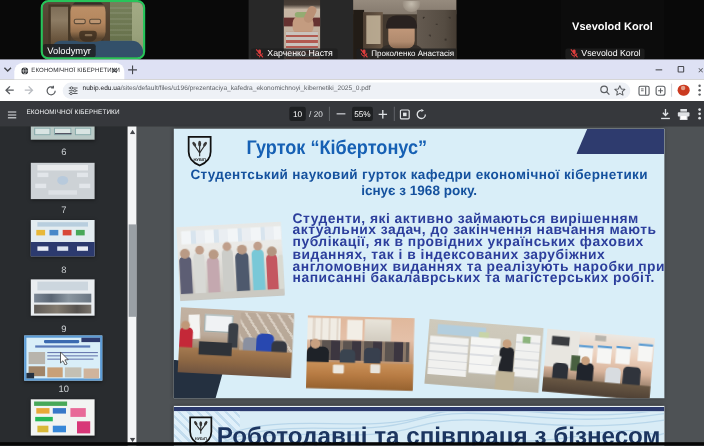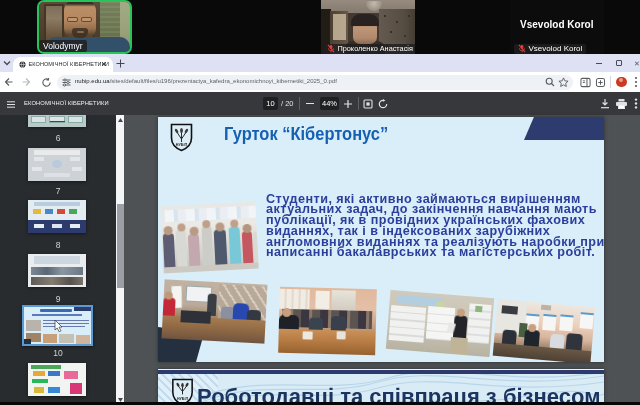--- a/index.html
+++ b/index.html
@@ -49,20 +49,35 @@
   <div class="abs" style="left:26px;top:-2px;width:32px;height:39px;background:linear-gradient(180deg,#3c362e 0%,#352d26 12%,#bb8f66 20%,#b4865e 56%,#96714e 76%,#5a452f 92%);border-radius:12px 12px 9px 9px"></div>
   <div class="abs" style="left:29px;top:16px;width:11px;height:4.5px;border:1px solid rgba(70,58,44,.8);border-radius:2px;background:rgba(225,220,205,.18)"></div>
   <div class="abs" style="left:43px;top:16px;width:11px;height:4.5px;border:1px solid rgba(70,58,44,.8);border-radius:2px;background:rgba(225,220,205,.18)"></div>
   <div class="abs" style="left:34px;top:27px;width:16px;height:10px;background:rgba(62,47,32,.85);border-radius:3px 3px 6px 6px"></div>
   <div class="abs" style="left:39px;top:30px;width:7px;height:2px;background:#9a8264;border-radius:2px;opacity:.7"></div>
  </div>
   <div class="vlabel" style="left:0px;bottom:0;font-size:8.5px;height:12px;line-height:12px">Volodymyr</div>
 </div>
 
 
+<div class="tile" style="left:226px;width:94.5px;background:#282828">
+      <div class="blurw">
+  <div class="abs" style="left:32px;top:0;width:33px;height:54px;background:linear-gradient(180deg,#433a33 0%,#4a4038 8%,#c7b6a4 16%,#c4b2a0 45%,#b8a695 100%)"></div>
+  <div class="abs" style="left:32px;top:16px;width:33px;height:8px;background:#663230"></div>
+  <div class="abs" style="left:40px;top:14px;width:19px;height:16px;background:#c49c80;border-radius:7px 7px 5px 5px"></div>
+  <div class="abs" style="left:42px;top:11px;width:15px;height:5px;background:#93ac72;border-radius:4px"></div>
+  <div class="abs" style="left:52px;top:5px;width:8px;height:16px;background:#ba9176;border-radius:4px;transform:rotate(26deg)"></div>
+  <div class="abs" style="left:34px;top:29px;width:29px;height:25px;background:repeating-linear-gradient(180deg,#c9c3bd 0,#c9c3bd 2.5px,#b25a50 2.5px,#b25a50 5px)"></div>
+  </div>
+      <div class="vlabel" style="left:2px;bottom:0"><svg class="mic" viewBox="0 0 10 11">
+          <rect x="3.4" y="1" width="3.2" height="5.2" rx="1.6" fill="#e03e3e"></rect>
+          <path d="M1.8 5.2a3.2 3.2 0 0 0 6.4 0M5 8.4v1.8" stroke="#e03e3e" stroke-width="1" fill="none"></path>
+          <line x1="1.2" y1="1" x2="8.8" y2="10" stroke="#e03e3e" stroke-width="1.3"></line>
+        </svg>Харченко Настя</div>
+</div>
 
 <div class="tile" style="left:320.5px;width:94.5px;background:#43392f">
       <div class="blurw">
   <div class="abs" style="left:0;top:0;width:94.5px;height:13px;background:linear-gradient(180deg,#968b7e 0%,#857a6e 100%)"></div>
   <div class="abs" style="left:45px;top:1px;width:16px;height:10px;background:radial-gradient(ellipse at 50% 25%,#c4bcae 0%,#968b7e 75%);border-radius:0 0 8px 8px"></div>
   <div class="abs" style="left:0;top:9px;width:10px;height:45px;background:#221c16"></div>
   <div class="abs" style="left:9px;top:11px;width:18px;height:43px;background:linear-gradient(90deg,#4c3e32 0%,#6a5846 100%)"></div>
   <div class="abs" style="left:12px;top:14px;width:13px;height:26px;background:#c5b69c;opacity:.85"></div>
   <div class="abs" style="left:58px;top:9px;width:36.5px;height:45px;background:linear-gradient(90deg,#645a50 0%,#554c42 70%,#453c33 100%)"></div>
   <div class="abs" style="left:58px;top:9px;width:36.5px;height:45px;background:radial-gradient(circle 1.5px at 6px 7px,#38312a 60%,transparent 61%),radial-gradient(circle 1.5px at 18px 13px,#38312a 60%,transparent 61%),radial-gradient(circle 1.5px at 30px 7px,#38312a 60%,transparent 61%),radial-gradient(circle 1.5px at 12px 23px,#38312a 60%,transparent 61%),radial-gradient(circle 1.5px at 26px 27px,#38312a 60%,transparent 61%),radial-gradient(circle 1.5px at 8px 37px,#38312a 60%,transparent 61%),radial-gradient(circle 1.5px at 22px 40px,#38312a 60%,transparent 61%)"></div>
@@ -154,21 +169,21 @@
 </div>
 <div id="toolbar">
   <svg class="abs" style="left:7px;top:8.5px" width="8" height="7" viewBox="0 0 8 7">
       <path d="M0 .8h8M0 3.5h8M0 6.2h8" stroke="#dfe2e5" stroke-width="1"></path>
     </svg>
   <div class="abs" style="left:24px;top:8px;font-size:5.8px;color:#eef0f2;letter-spacing:.1px;white-space:nowrap">ЕКОНОМІЧНОЇ КІБЕРНЕТИКИ</div>
   <div class="tbox" style="left:263px;width:15px">10</div>
   <div class="abs" style="left:281px;top:7px;font-size:7.5px;color:#dfe2e5">/ 20</div>
   <div class="tdiv" style="left:299px"></div>
   <div class="abs" style="left:306px;top:10.5px;width:8px;height:1.3px;background:#dfe2e5"></div>
-  <div class="tbox" style="left:320px;width:19px">44%</div>
+  <div class="tbox" style="left:320px;width:19px">55%</div>
   <svg class="abs" style="left:344px;top:7.5px" width="8" height="8" viewBox="0 0 8 8">
       <path d="M4 0v8M0 4h8" stroke="#dfe2e5" stroke-width="1.2"></path>
     </svg>
   <div class="tdiv" style="left:358px"></div>
   <svg class="abs" style="left:363px;top:7px" width="10" height="10" viewBox="0 0 10 10">
       <rect x="1" y="1" width="8" height="8" rx="1" stroke="#dfe2e5" stroke-width="1.1" fill="none"></rect>
       <rect x="3.4" y="3.4" width="3.2" height="3.2" fill="#dfe2e5"></rect>
     </svg>
   <svg class="abs" style="left:378px;top:7px" width="10" height="10" viewBox="0 0 10 10">
       <path d="M8.7 5A3.7 3.7 0 1 1 5 1.3" stroke="#dfe2e5" stroke-width="1.2" fill="none"></path>
@@ -205,20 +220,21 @@
         </g>
     <g fill="#3a3a3a">
           <ellipse cx="11.5" cy="7.6" rx="1.4" ry="2.6"></ellipse>
           <ellipse cx="6.6" cy="8" rx="1.3" ry="2.4" transform="rotate(-35 6.6 8)"></ellipse>
           <ellipse cx="16.4" cy="8" rx="1.3" ry="2.4" transform="rotate(35 16.4 8)"></ellipse>
         </g>
     <text x="11.5" y="23.2" font-size="3.7" font-weight="bold" text-anchor="middle" fill="#222" font-family="Liberation Sans">НУБіП</text>
   </svg>
 
   <div class="abs" style="left:66px;top:6.5px;font-size:18px;font-weight:bold;color:#1660b4;white-space:nowrap;transform:scaleX(.915);transform-origin:left top">Гурток “Кібертонус”</div>
+  <div class="abs" style="left:0px;top:36px;width:446px;text-align:center;font-size:12.3px;font-weight:bold;color:#14519e;line-height:13.5px"><span style="letter-spacing:.3px">Студентський науковий гурток кафедри економічної кібернетики</span><br>існує з 1968 року.</div>
 
   <div class="photo" style="left:4px;top:87px;width:95px;height:67px;transform:rotate(-3deg);background:linear-gradient(180deg,#e6e6e4 0%,#ebe9e5 30%,#dcd8d2 55%,#cdc8c0 80%,#bdb8b0 100%)">
         <div class="blurw">
     <div class="abs" style="left:4px;top:4px;width:91px;height:12px;background:repeating-linear-gradient(90deg,#f4f6f8 0,#f4f6f8 9px,#d4e2ee 9px,#d4e2ee 13px,#eaeef2 13px,#eaeef2 21px)"></div>
     <div class="abs" style="left:1px;top:27px;width:11px;height:37px;background:#42425c;border-radius:4px 4px 0 0"></div>
     <div class="abs" style="left:2px;top:20px;width:9px;height:9px;background:#b08a70;border-radius:50%"></div>
     <div class="abs" style="left:14px;top:24px;width:10px;height:40px;background:#d4d4d0;border-radius:4px 4px 0 0"></div>
     <div class="abs" style="left:16px;top:18px;width:8px;height:8px;background:#b89078;border-radius:50%"></div>
     <div class="abs" style="left:26px;top:29px;width:11px;height:35px;background:#bd9aa2;border-radius:4px 4px 0 0"></div>
     <div class="abs" style="left:28px;top:22px;width:9px;height:9px;background:#b08a70;border-radius:50%"></div>

